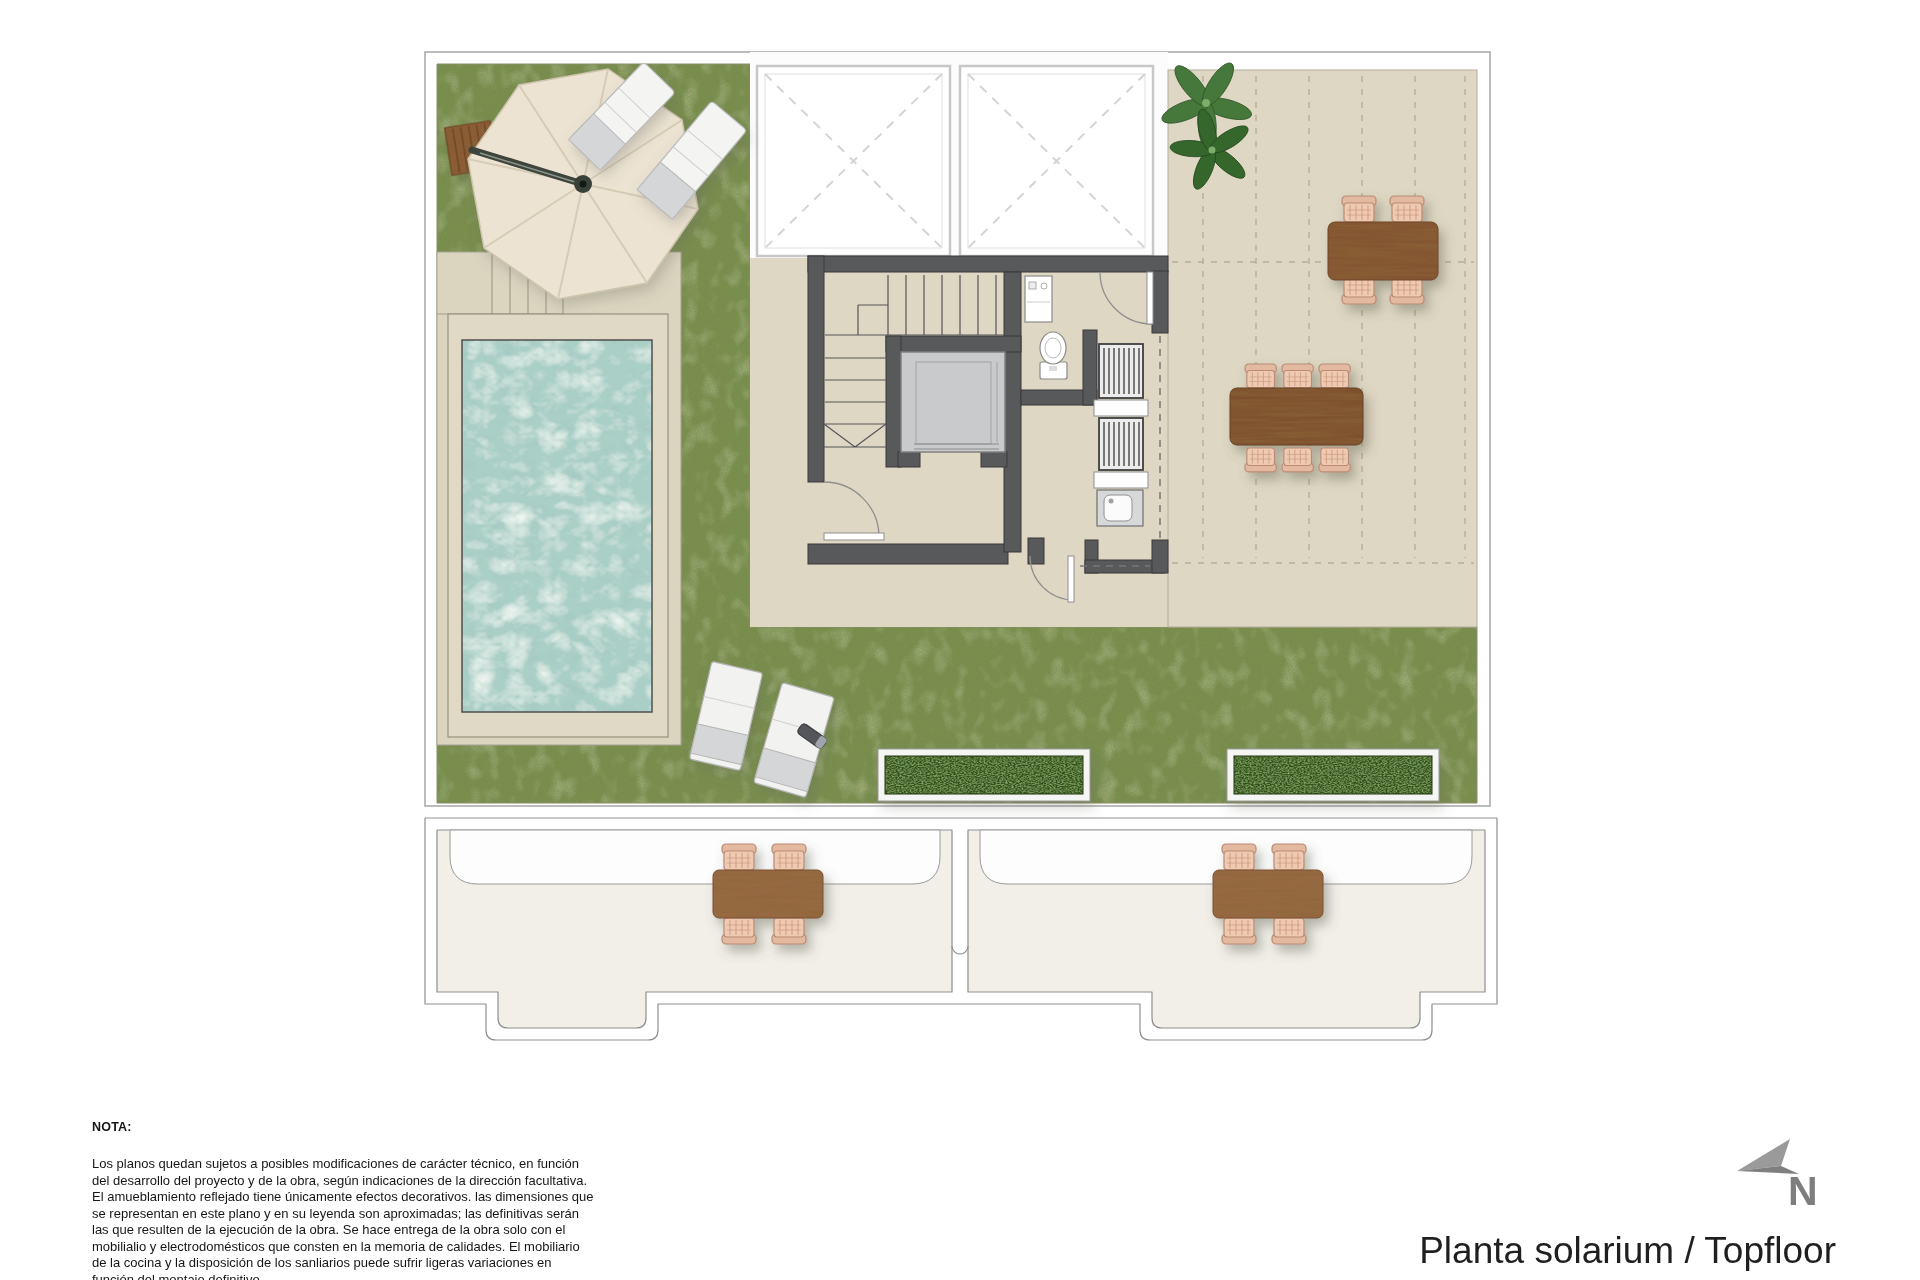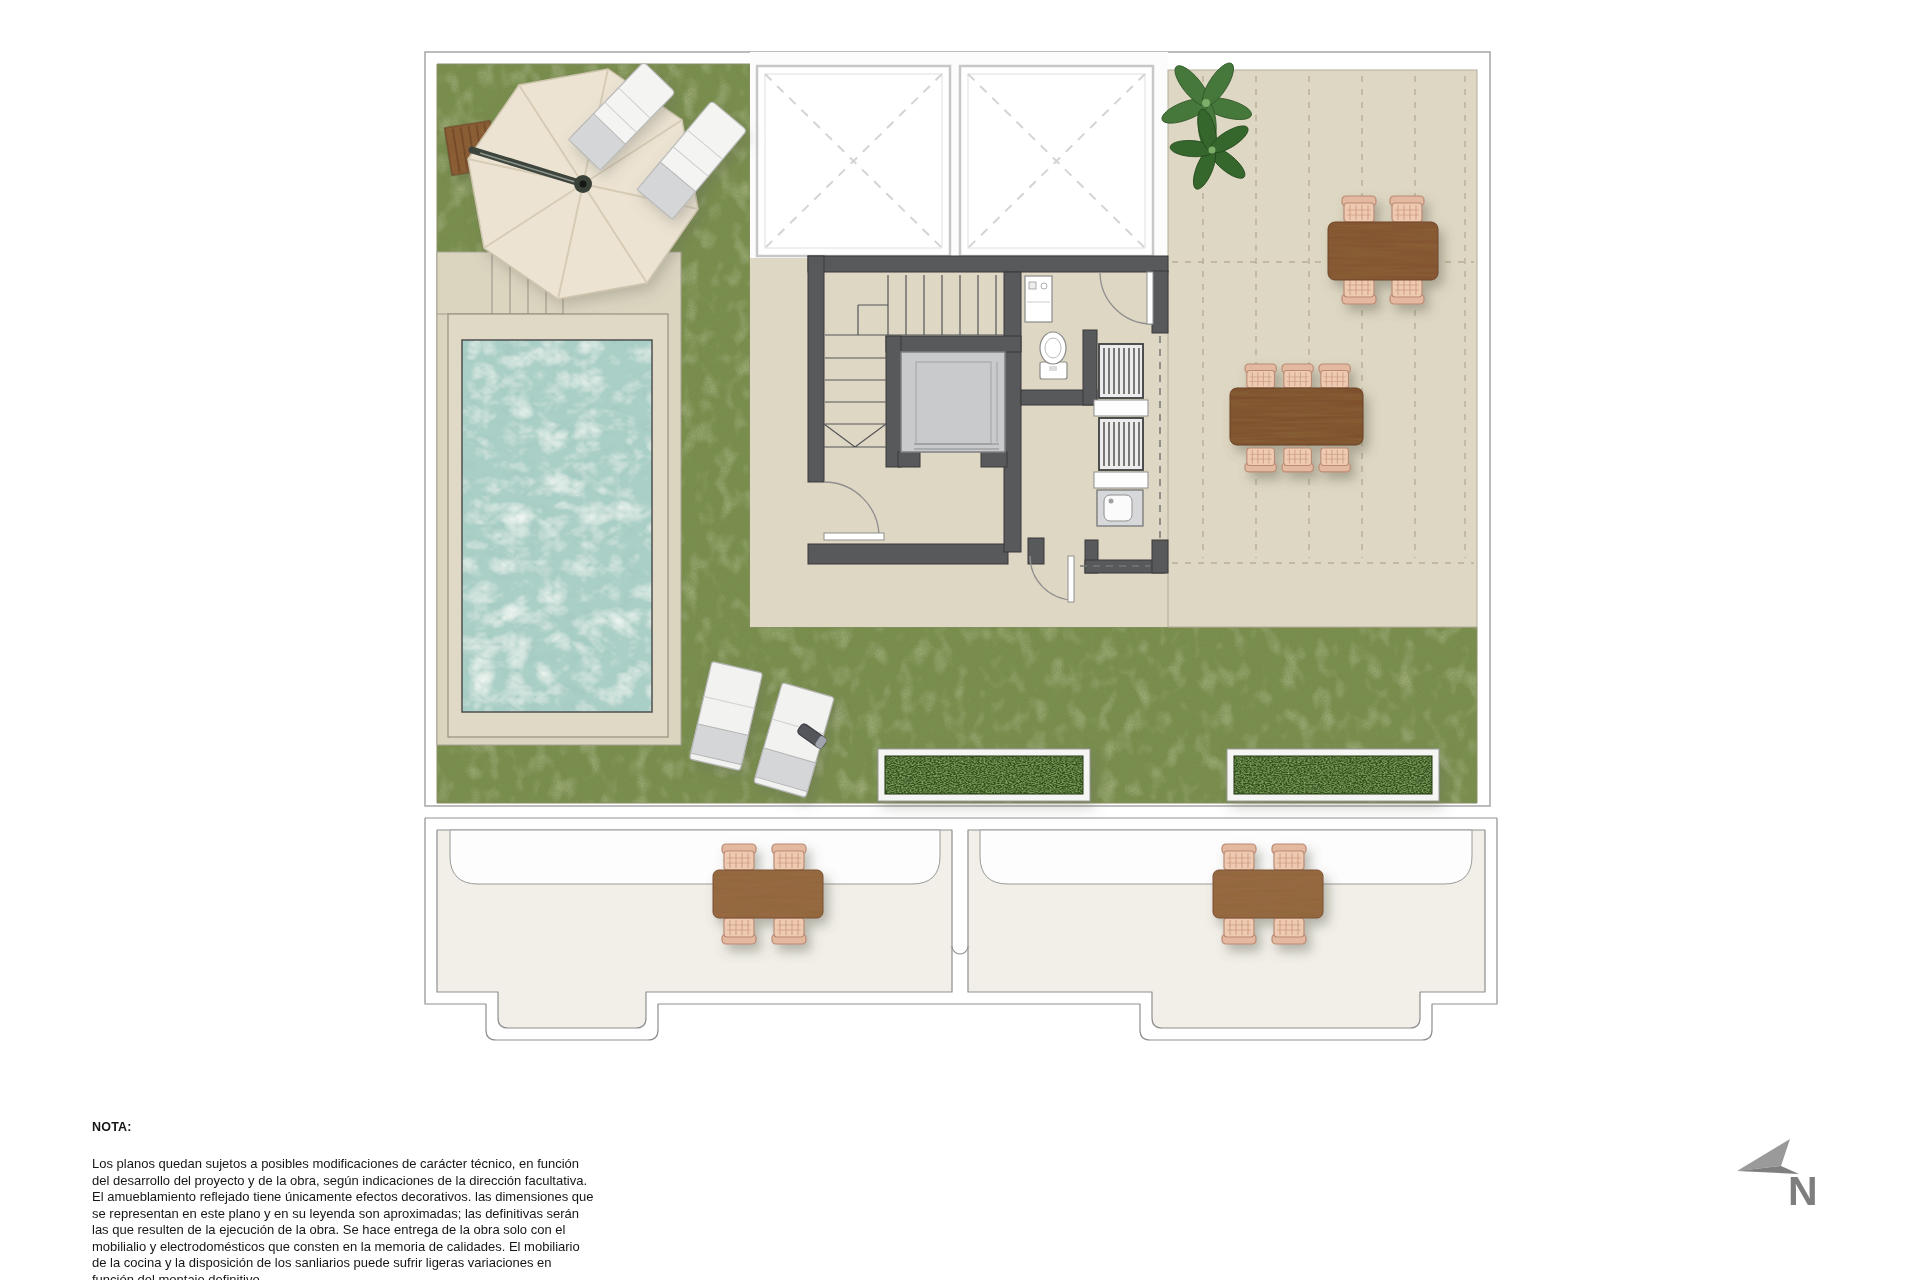--- a/index.html
+++ b/index.html
@@ -355,20 +355,21 @@
       <rect x="1213" y="870" width="110" height="48" rx="6" fill="none" stroke="#7d5234" stroke-width="1"></rect>
     </g>
   </g>
 </svg>
 
 <div class="nota">
   <h4>NOTA:</h4>
   <p>Los planos quedan sujetos a posibles modificaciones de carácter técnico, en función del desarrollo del proyecto y de la obra, según indicaciones de la dirección facultativa. El amueblamiento reflejado tiene únicamente efectos decorativos. las dimensiones que se representan en este plano y en su leyenda son aproximadas; las definitivas serán las que resulten de la ejecución de la obra. Se hace entrega de la obra solo con el mobilialio y electrodomésticos que consten en la memoria de calidades. El mobiliario de la cocina y la disposición de los sanliarios puede sufrir ligeras variaciones en función del montaje definitivo.</p>
 </div>
 
+<div class="plan-title">Planta solarium / Topfloor</div>
 
 <div class="compass">
   <svg width="160" height="110" viewBox="0 0 160 110">
     <polygon points="37,51 90,19 81,46" fill="#9a9a9a"></polygon>
     <polygon points="37,51 81,46 99,54" fill="#7f7f7f"></polygon>
   </svg>
   <span class="n-label">N</span>
 </div>
 
 </div>

